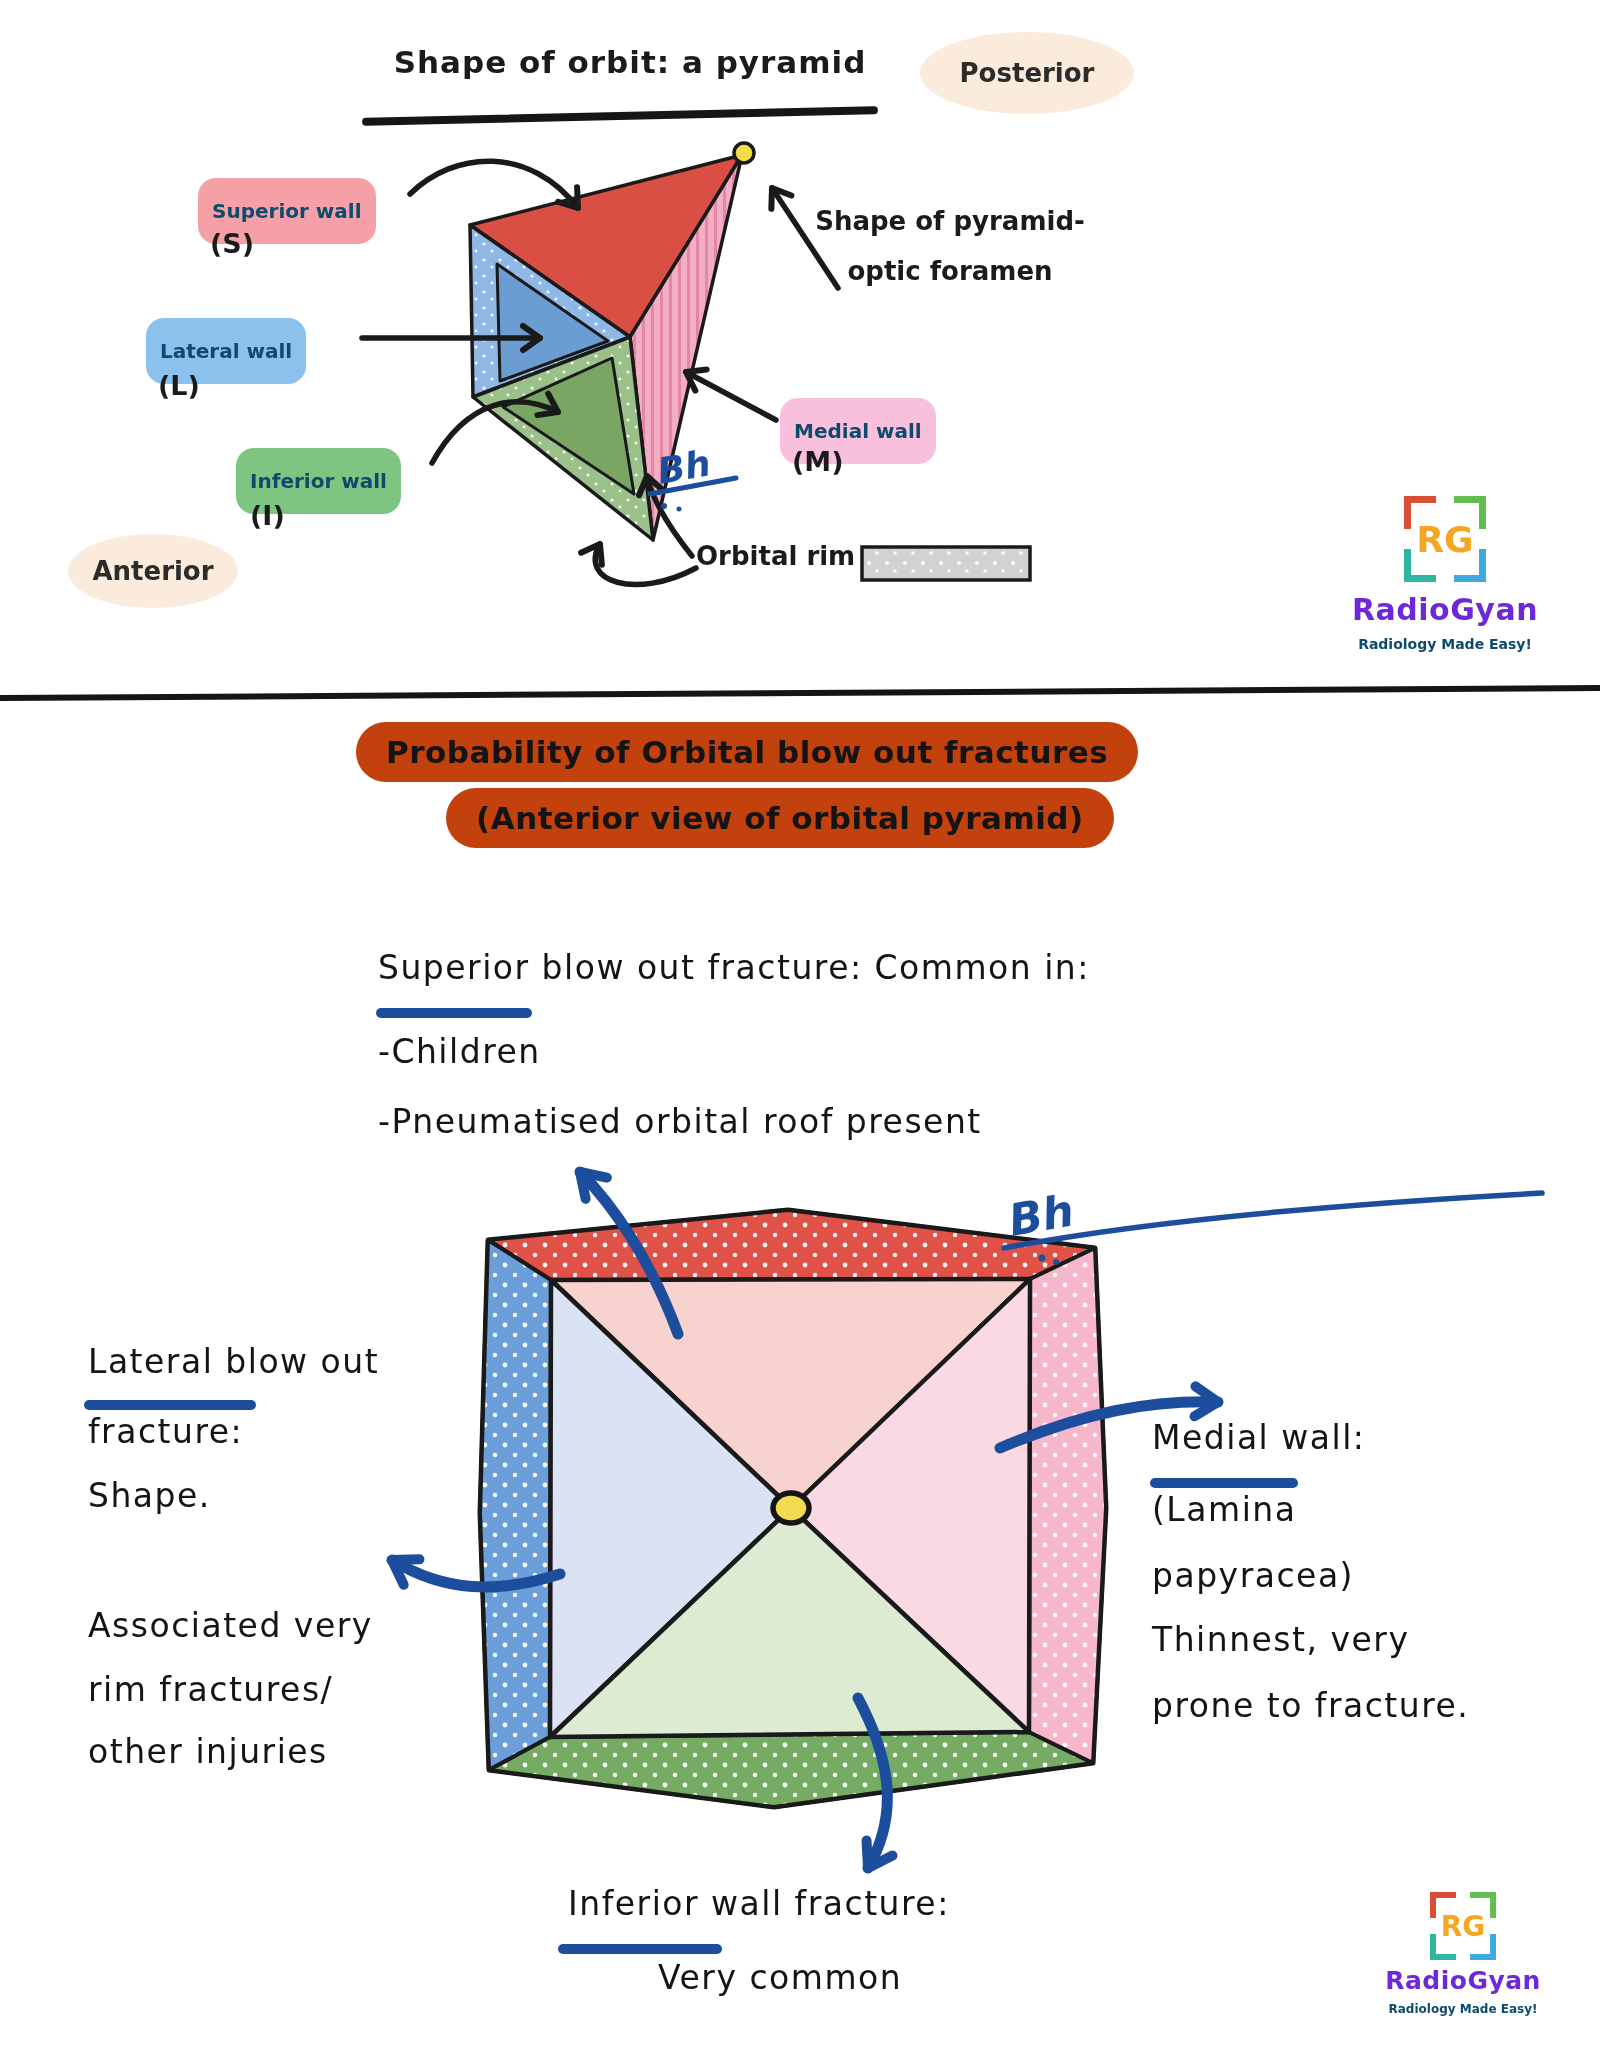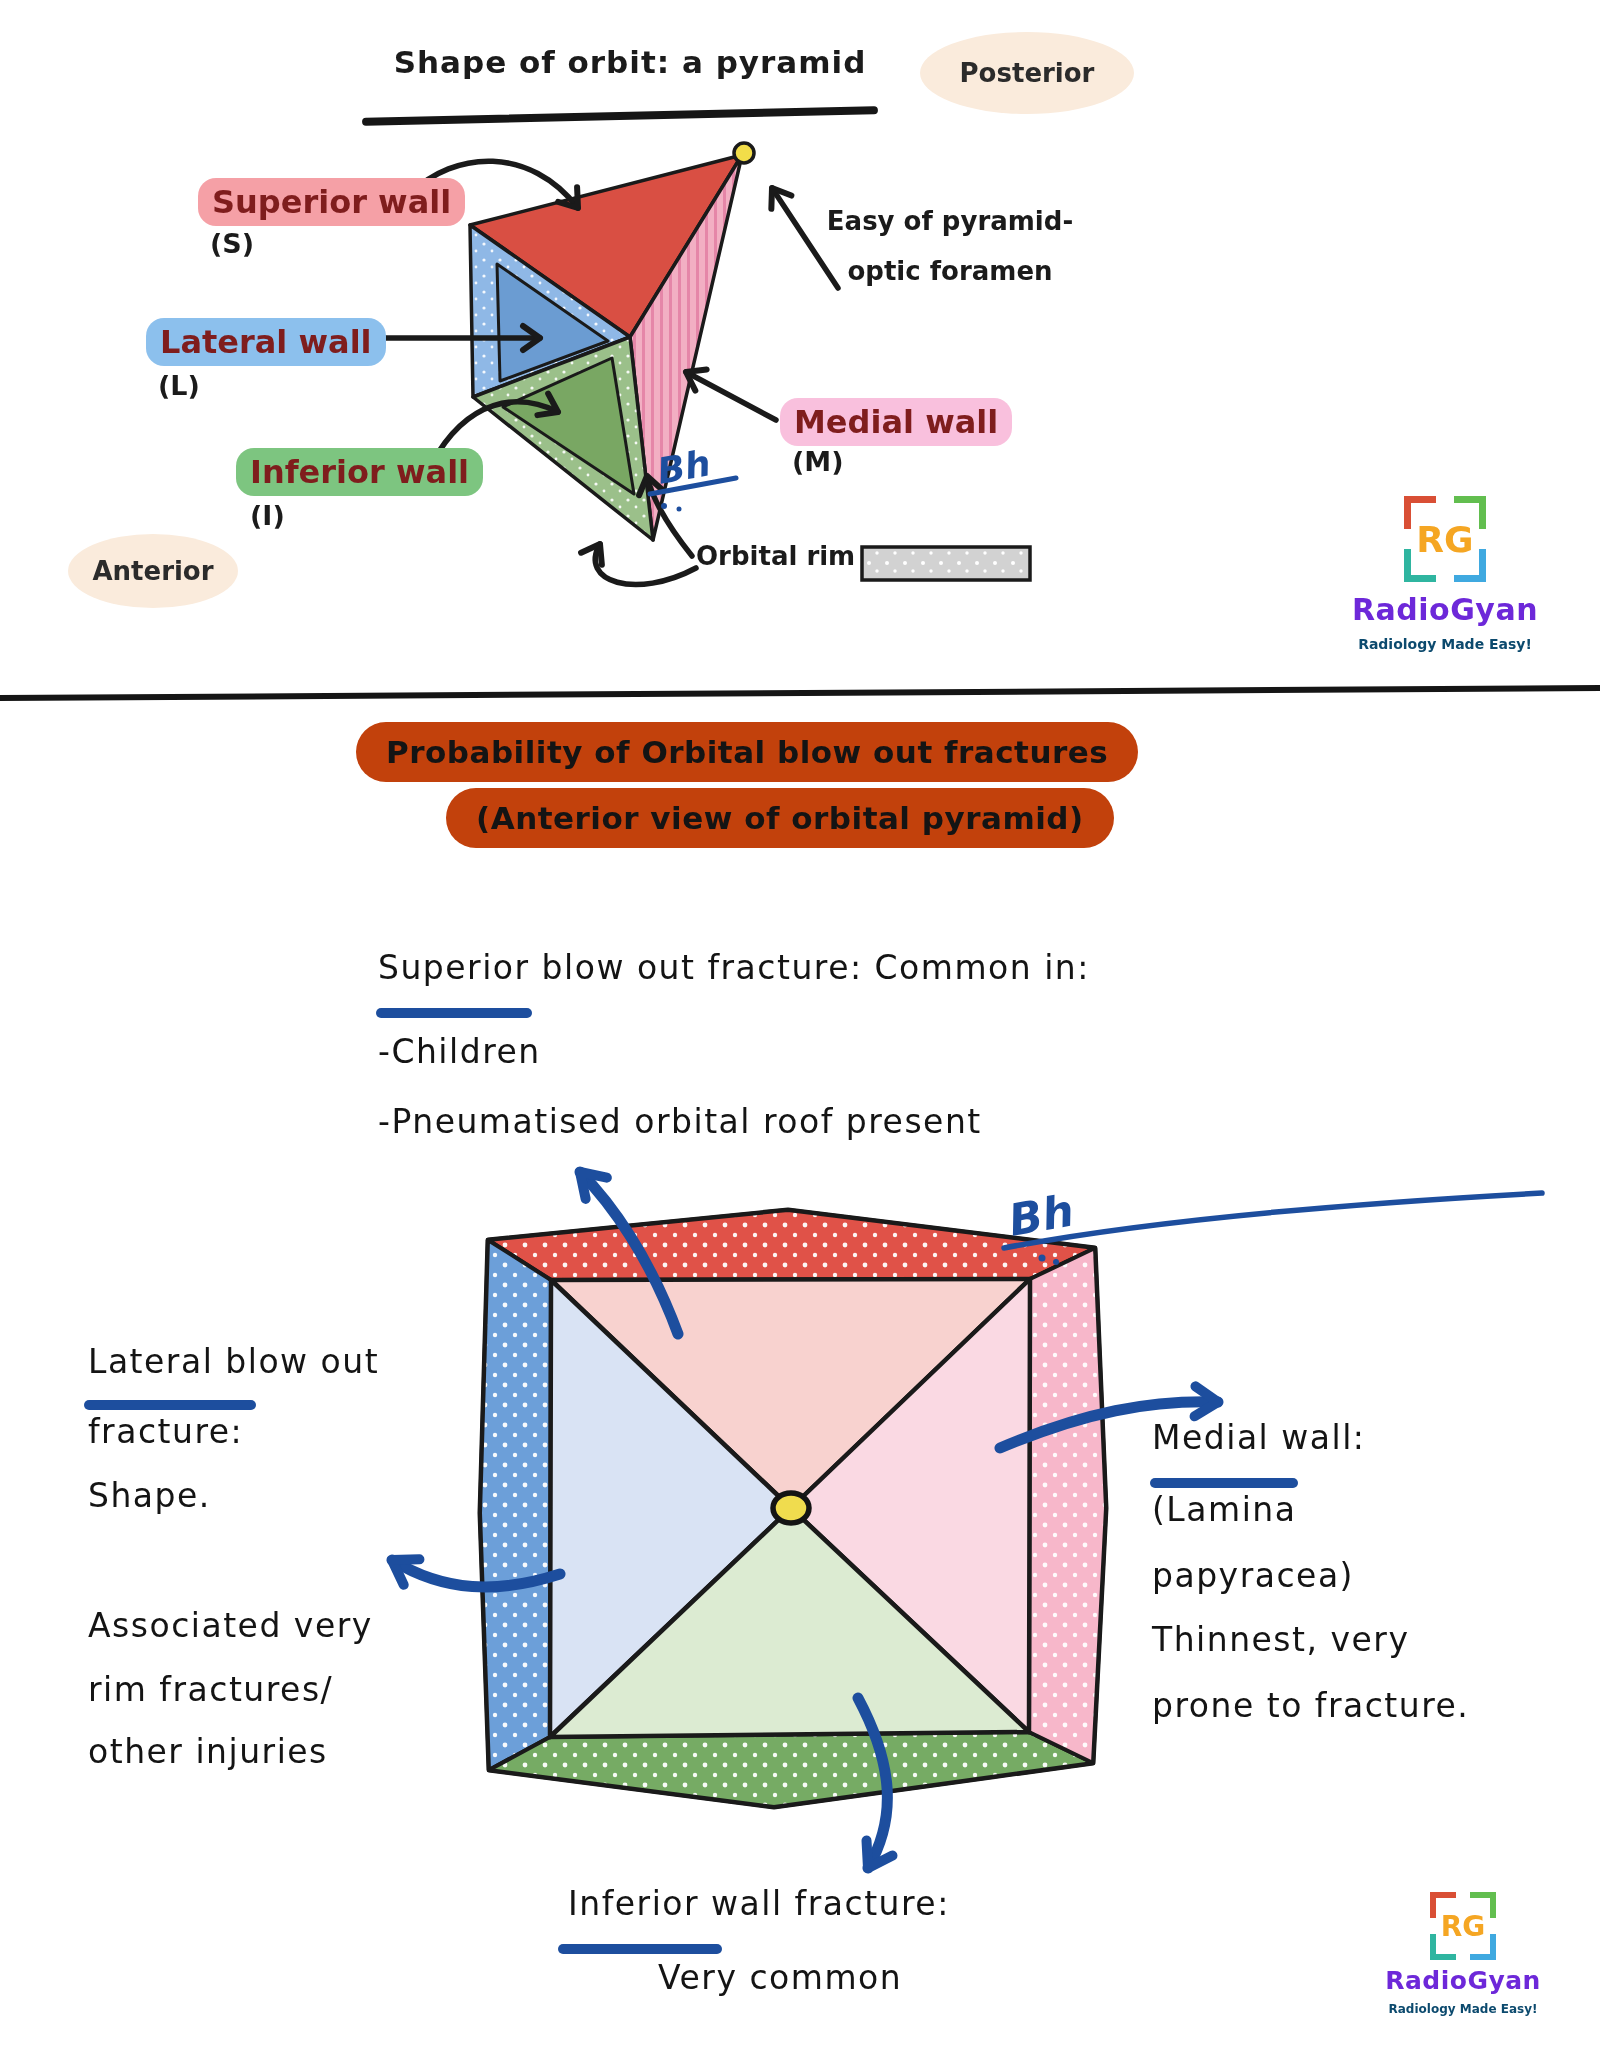--- a/index.html
+++ b/index.html
@@ -18,22 +18,22 @@
     border-radius:4px; transform:rotate(-1.3deg);
   }
   .oval {
     background:#FAEBDC; border-radius:50%;
     display:flex; align-items:center; justify-content:center;
     font-size:26px; font-weight:bold; color:#2b2b2b;
   }
   .oval-posterior { left:920px; top:32px; width:214px; height:82px; }
   .oval-anterior  { left:68px;  top:534px; width:170px; height:74px; }
   .pill {
-    font-size:32px; font-weight:bold; color:#7f1d1d;
-    padding:5px 14px; border-radius:18px; white-space:nowrap;
+    font-size:20px; font-weight:bold; color:#0c4a6e;
+    padding:21px 14px; border-radius:18px; white-space:nowrap;
   }
   .pill-superior { left:198px; top:178px; background:#F5A0A6; }
   .pill-lateral  { left:146px; top:318px; background:#8CC0ED; }
   .pill-inferior { left:236px; top:448px; background:#7DC580; }
   .pill-medial   { left:780px; top:398px; background:#F9C0DD; }
   .abbr { font-size:27px; font-weight:bold; }
   .apex-label {
     left:800px; top:196px; width:300px; text-align:center;
     font-size:26px; font-weight:bold; line-height:50px; white-space:nowrap;
   }
@@ -188,21 +188,21 @@
   <div class="abs pill pill-lateral">Lateral wall</div>
   <div class="abs abbr" style="left:158px; top:370px">(L)</div>
 
   <div class="abs pill pill-inferior">Inferior wall</div>
   <div class="abs abbr" style="left:250px; top:500px">(I)</div>
 
   <div class="abs pill pill-medial">Medial wall</div>
   <div class="abs abbr" style="left:792px; top:446px">(M)</div>
 
   <div class="abs apex-label">
-    <div>Easy of pyramid-</div>
+    <div>Shape of pyramid-</div>
     <div>optic foramen</div>
   </div>
 
   <div class="abs orbital-rim-label">Orbital rim</div>
 
   <div class="abs" style="left:1340px; top:496px; width:210px; height:165px;">
     <div class="rg-box" style="left:64px; top:0; width:82px; height:86px;">
       <div class="rg-corner rg-tl"></div>
       <div class="rg-corner rg-tr"></div>
       <div class="rg-corner rg-bl"></div>

